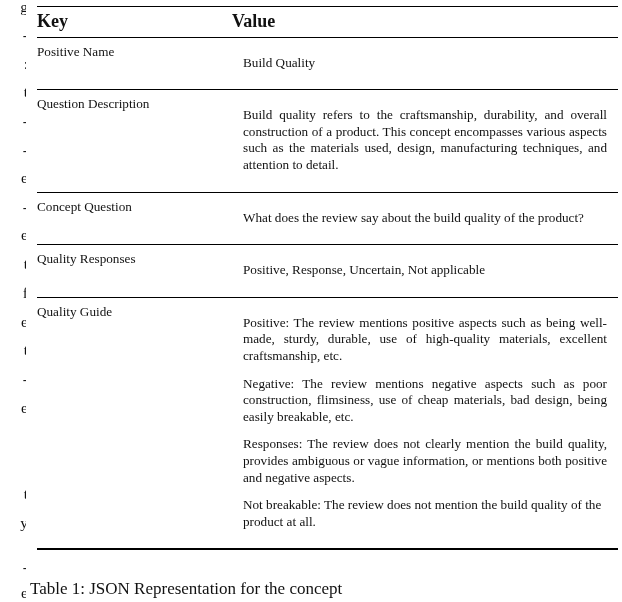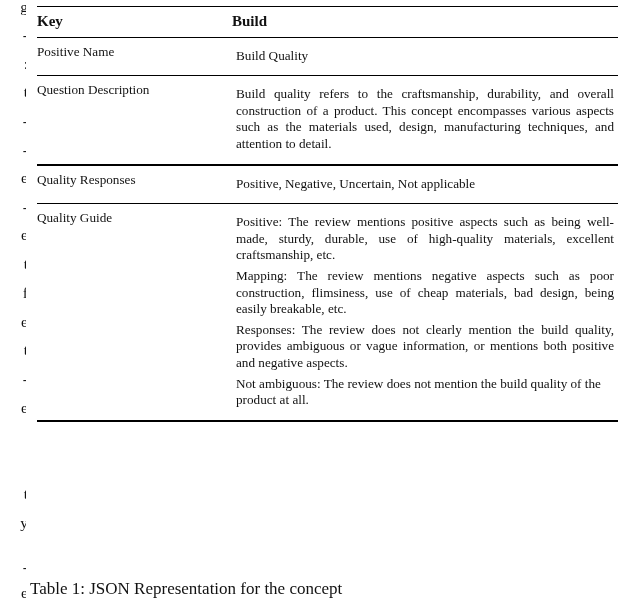--- a/index.html
+++ b/index.html
@@ -89,30 +89,30 @@
   .rule-bot td {
     border-top: 1.9px solid #000;
     height: 0;
     font-size: 0;
     line-height: 0;
     padding: 0;
   }
 
   tr.head th {
     font-weight: bold;
-    font-size: 15px;
+    font-size: 18px;
     padding: 6px 0 7px 0 !important;
   }
 
   tr.body-row td {
     padding: 6px 0 7px 0 !important;
   }
 
   .valcell p {
-    margin: 4px;
+    margin: 11px;
     text-align: justify;
     text-justify: inter-word;
   }
   .valcell p.last { text-align: left; }
   .valcell b { font-weight: normal; }
 
   
   .caption {
     position: absolute;
     left: 30px;
@@ -153,21 +153,21 @@
 <div class="table-wrap">
   <table class="concept-table">
 
     <tbody>
         <tr class="rule-top">
       <td colspan="2"></td>
     </tr>
 
     <tr class="head">
       <th class="col-key">Key</th>
-      <th class="col-value">Build</th>
+      <th class="col-value">Value</th>
     </tr>
 
     <tr class="rule-mid">
       <td colspan="2"></td>
     </tr>
 
     <tr class="body-row">
       <td class="col-key">Positive Name</td>
       <td class="col-value valcell">
         <p>Build Quality</p>
@@ -180,41 +180,47 @@
     <tr class="body-row">
       <td class="col-key">Question Description</td>
       <td class="col-value valcell">
         <p>Build quality refers to the craftsmanship, durability, and overall construction of a product. This concept encompasses various aspects such as the materials used, design, manufacturing techniques, and attention to detail.</p>
       </td>
     </tr>
     <tr class="rule-mid">
           <td colspan="2"></td>
         </tr>
 
+    <tr class="body-row">
+      <td class="col-key">Concept Question</td>
+      <td class="col-value valcell">
+        <p class="last">What does the review say about the build quality of the product?</p>
+      </td>
+    </tr>
     <tr class="rule-mid">
           <td colspan="2"></td>
         </tr>
 
     <tr class="body-row">
       <td class="col-key">Quality Responses</td>
       <td class="col-value valcell">
-        <p class="last">Positive, Negative, Uncertain, Not applicable</p>
+        <p class="last">Positive, Response, Uncertain, Not applicable</p>
       </td>
     </tr>
     <tr class="rule-mid">
           <td colspan="2"></td>
         </tr>
 
     <tr class="body-row">
       <td class="col-key">Quality Guide</td>
       <td class="col-value valcell">
         <p><b>Positive:</b><span> The review mentions positive aspects such as being well-made, sturdy, durable, use of high-quality materials, excellent craftsmanship, etc.</span></p>
-        <p><b>Mapping:</b><span> The review mentions negative aspects such as poor construction, flimsiness, use of cheap materials, bad design, being easily breakable, etc.</span></p>
+        <p><b>Negative:</b><span> The review mentions negative aspects such as poor construction, flimsiness, use of cheap materials, bad design, being easily breakable, etc.</span></p>
         <p><b>Responses:</b><span> The review does not clearly mention the build quality, provides ambiguous or vague information, or mentions both positive and negative aspects.</span></p>
-        <p class="last"><b>Not ambiguous:</b><span> The review does not mention the build quality of the product at all.</span></p>
+        <p class="last"><b>Not breakable:</b><span> The review does not mention the build quality of the product at all.</span></p>
       </td>
     </tr>
     <tr class="rule-mid">
           <td colspan="2"></td>
         </tr>
 
 
     <tr class="rule-bot">
       <td colspan="2"></td>
     </tr>

